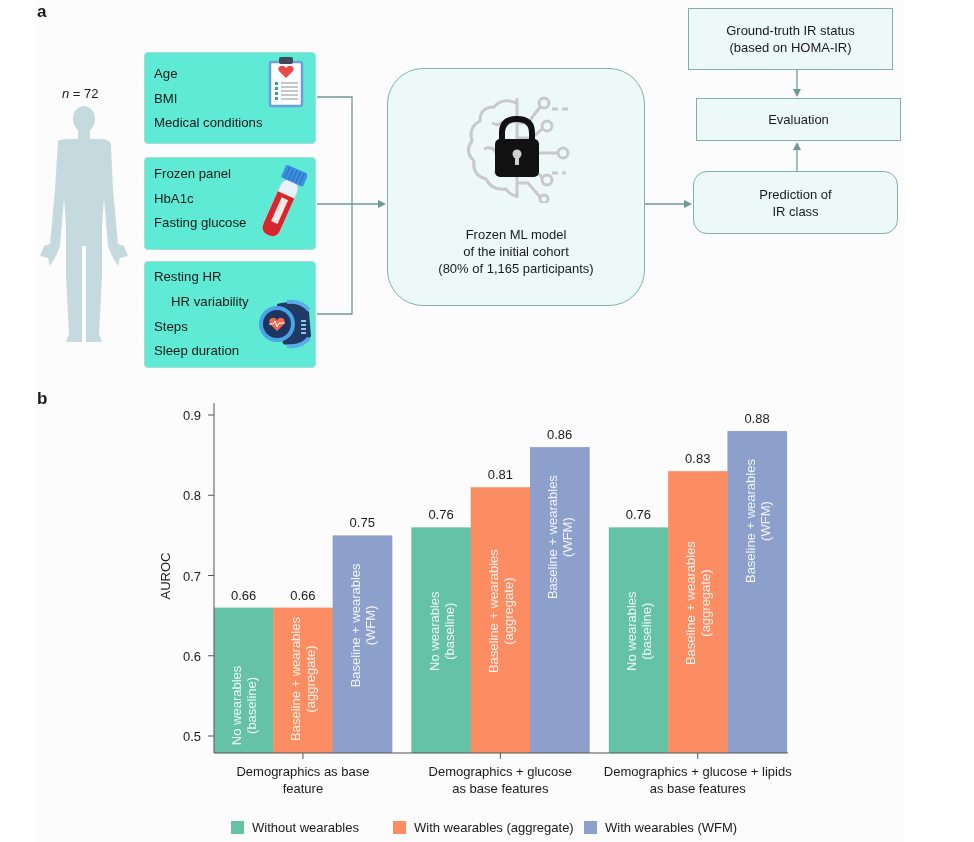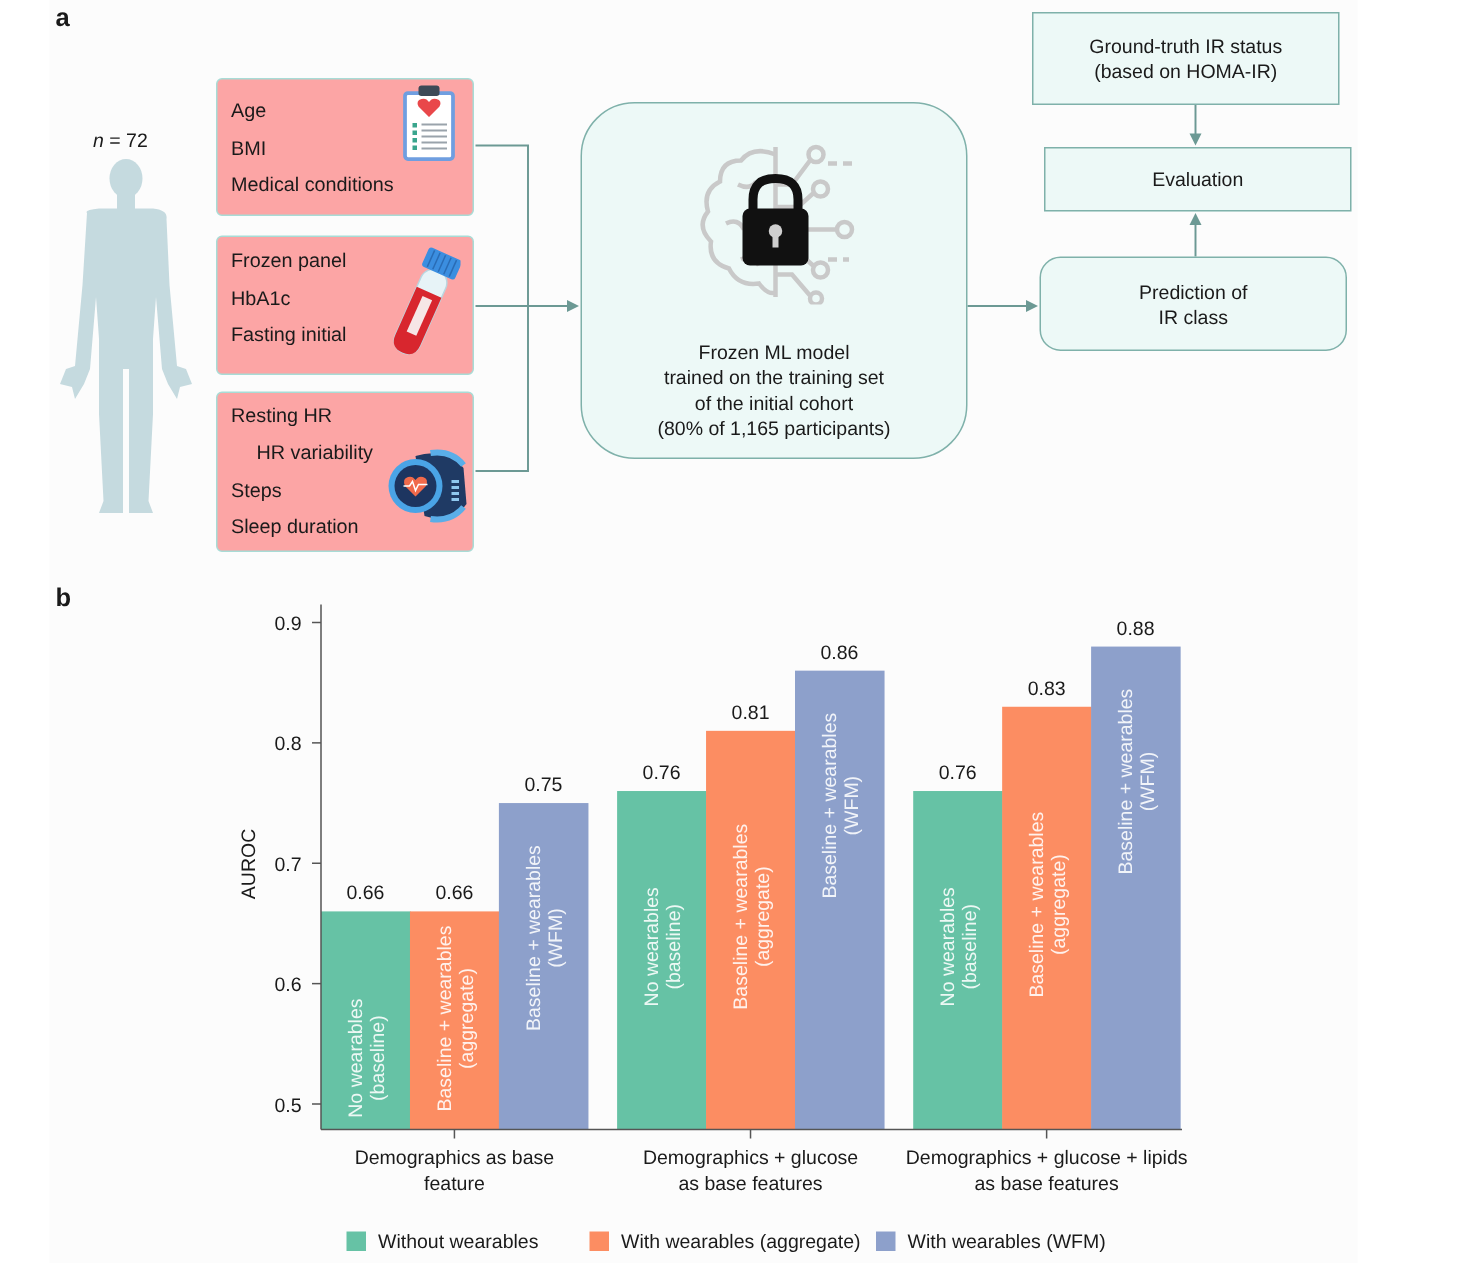--- a/index.html
+++ b/index.html
@@ -1,21 +1,21 @@
 <!DOCTYPE html>
 <html><head>
 <meta charset="utf-8">
 <style>
   html, body { margin: 0; padding: 0; background: #ffffff; }
   body { width: 974px; height: 842px; position: relative; overflow: hidden;
          font-family: "Liberation Sans", sans-serif; color: #1a1a1a; }
   .panel-bg { position: absolute; left: 33px; top: 0; width: 872px; height: 842px; background: #fcfcfc; }
   .panel-letter { position: absolute; font-weight: bold; font-size: 17px; font-family: "Liberation Sans", sans-serif; }
   .abs { position: absolute; }
-  .feat-box { position: absolute; left: 144px; width: 172px; background: #fca5a5;
+  .feat-box { position: absolute; left: 144px; width: 172px; background: #5eead4;
               border: 1.3px solid #a8dcd6; border-radius: 4px; box-sizing: border-box; }
   .feat-item { position: absolute; left: 9px; font-size: 13.2px; white-space: nowrap; }
   .flow-box { position: absolute; background: #edf9f7; border: 1.3px solid #7fb1aa; box-sizing: border-box;
               display: flex; align-items: center; justify-content: center; text-align: center;
               font-size: 13px; line-height: 17px; }
   .model-box { position: absolute; left: 387px; top: 68px; width: 258px; height: 238px;
                background: #edf9f7; border: 1.3px solid #7fb1aa; border-radius: 36px; box-sizing: border-box; }
   .model-text { position: absolute; left: 0; right: 0; top: 157px; text-align: center; font-size: 13px; line-height: 17px; }
   .model-text div { white-space: nowrap; }
   .n-label { position: absolute; left: 62px; top: 86px; font-size: 13px; }
@@ -62,21 +62,21 @@
         <line x1="14" y1="35" x2="31" y2="35"></line>
         <line x1="14" y1="39" x2="31" y2="39"></line>
         <line x1="14" y1="43" x2="31" y2="43"></line>
       </g>
   </svg>
 </div>
 
 <div class="feat-box" style="top:157px; height:93px;">
   <div class="feat-item" style="top:8px;">Frozen panel</div>
   <div class="feat-item" style="top:33px;">HbA1c</div>
-  <div class="feat-item" style="top:57px;">Fasting initial</div>
+  <div class="feat-item" style="top:57px;">Fasting glucose</div>
   <svg class="abs" style="left:112px; top:6px;" width="50" height="80" viewBox="0 0 50 80">
     <g transform="rotate(24 25 40)">
       <rect x="16" y="14" width="18" height="60" rx="9" fill="#e7f3f7" stroke="#b9d6e0" stroke-width="1"></rect>
       <path d="M16 30 L34 30 L34 65 Q34 74 25 74 Q16 74 16 65 Z" fill="#d8262e"></path>
       <rect x="22" y="34" width="7" height="26" fill="#f6e6e6"></rect>
       <rect x="13" y="2" width="24" height="14" rx="2" fill="#3b8ee0"></rect>
       <g stroke="#2a6cb5" stroke-width="1">
           <line x1="17" y1="3" x2="17" y2="15"></line>
           <line x1="21" y1="3" x2="21" y2="15"></line>
           <line x1="25" y1="3" x2="25" y2="15"></line>
@@ -146,21 +146,20 @@
       <path d="M90 16 L96 16 M100 16 L106 16"></path>
       <path d="M90 80 L96 80 M100 80 L104 80"></path>
     </g>
     <path d="M40 48 L40 40 Q40 26 55 26 Q70 26 70 40 L70 48" stroke="#111" stroke-width="6" fill="none"></path>
     <rect x="33" y="46" width="44" height="38" rx="5" fill="#111"></rect>
     <circle cx="55" cy="61" r="4.5" fill="#cfcfcf"></circle>
     <rect x="53" y="62" width="4" height="10" fill="#cfcfcf"></rect>
   </svg>
   <div class="model-text">
     <div>Frozen ML model</div>
-    <div>trained on the training set</div>
     <div>of the initial cohort</div>
     <div>(80% of 1,165 participants)</div>
   </div>
 </div>
 
 <div class="flow-box" style="left:688px; top:8px; width:205px; height:62px;">
   <div>
       <div>Ground-truth IR status</div>
       <div>(based on HOMA-IR)</div>
     </div>

